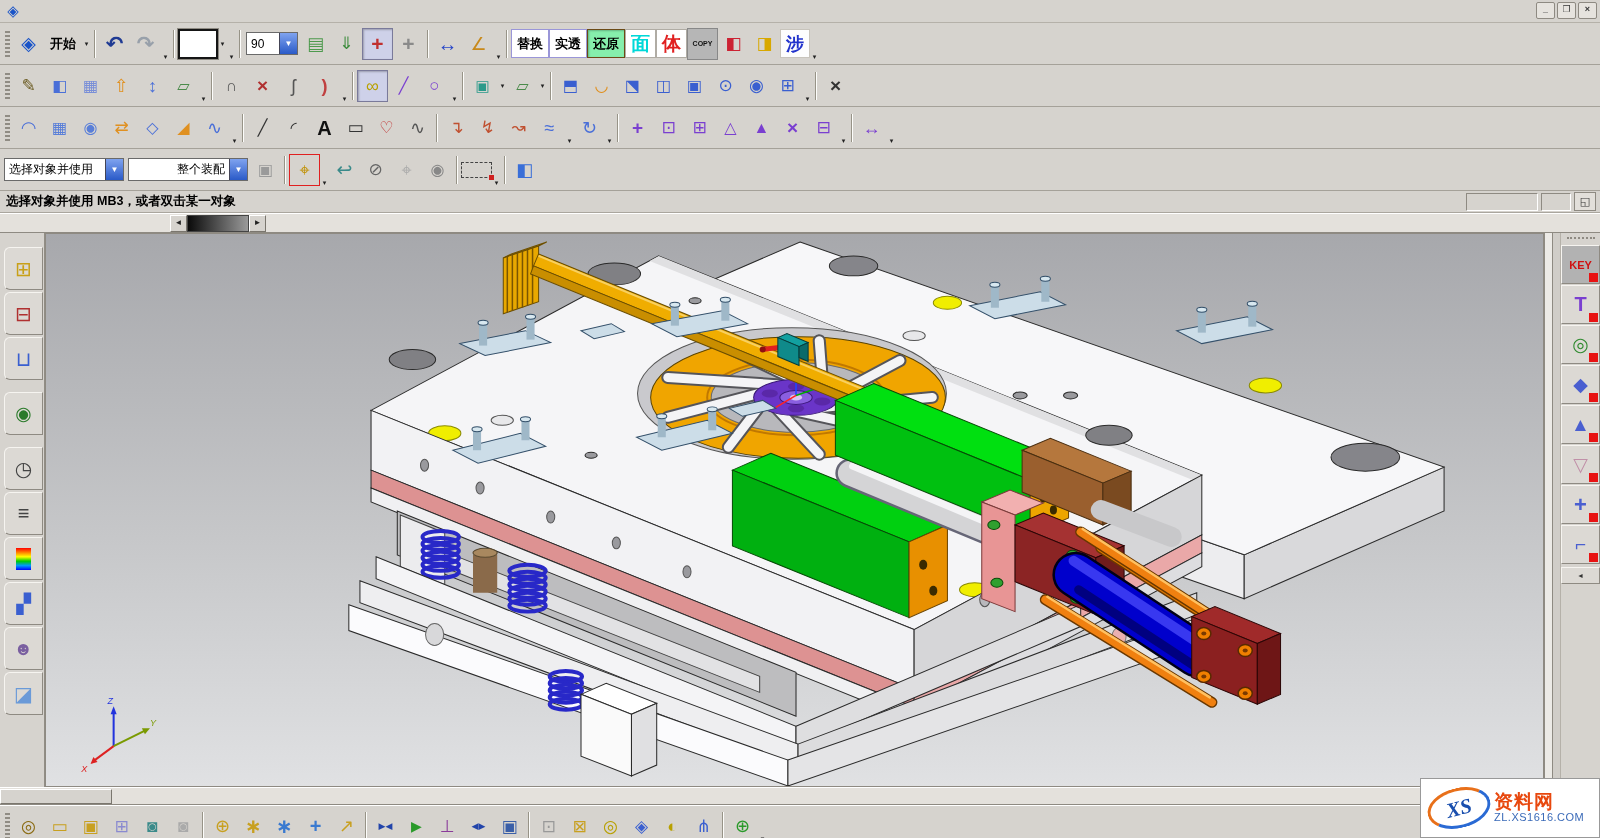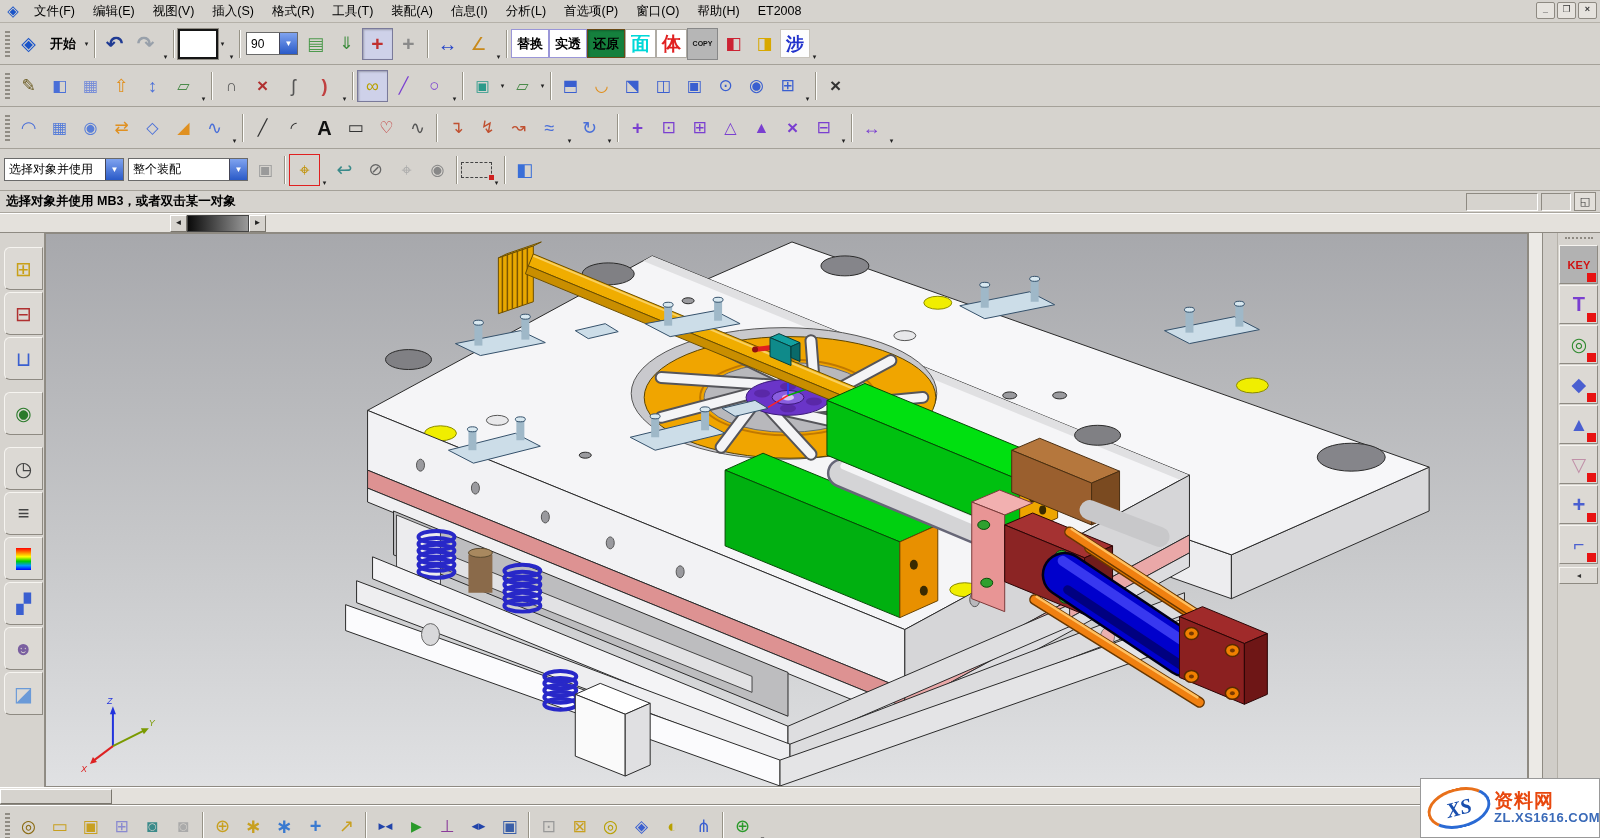--- a/index.html
+++ b/index.html
@@ -40,46 +40,45 @@
   .hthumb{position:absolute;top:1px;height:15px;border:1px solid #444;background:linear-gradient(90deg,#0a0a0a,#9a9a9a)}
   .bthumb{position:absolute;left:0;top:1px;width:110px;height:13px;background:#d6d3ce;border:1px solid;border-color:#fff #7a766e #7a766e #fff}
   
   .main{display:flex;height:554px}
   .leftbar{width:45px;background:#d6d3ce;border-right:1px solid #918d85;padding-top:12px;box-sizing:border-box}
   .lbtn{width:37px;height:41px;margin:2px 0 2px 4px;background:#dcd9d4;border:1px solid;border-color:#f6f4f0 #8e8a82 #8e8a82 #f6f4f0;border-radius:6px 0 0 6px;display:flex;align-items:center;justify-content:center}
   .lgap{display:block;height:8px}
   .rainbow .g{width:15px;height:22px;background:linear-gradient(180deg,#f00,#ff8000,#ff0,#0c0,#09f,#00f)}
   .viewport{flex:1;position:relative;background:linear-gradient(180deg,#a7a8ac 0%,#c6c7c9 55%,#e0e1e3 100%);border:1px solid #8e8a82;box-sizing:border-box}
   .viewport svg{position:absolute;left:0;top:0;width:100%;height:100%}
-  .rightpanel{width:72px;display:flex;background:#d0cdc8}
+  .rightpanel{width:56px;display:flex;background:#d0cdc8}
   .vscroll{width:14px;background:#eceae6;border-left:1px solid #8e8a82;border-right:1px solid #8e8a82}
   .rstrip{width:14px;background:#d0cdc8}
   .palette{width:44px;background:#d6d3ce;border-left:1px solid #b5b1a9}
   .pgrip{width:28px;height:4px;margin:4px auto 2px auto;border-top:2px dotted #8e8a82}
   .rbtn{width:37px;height:37px;margin:1px auto;position:relative;background:#dcd9d4;border:1px solid;border-color:#f6f4f0 #8e8a82 #8e8a82 #f6f4f0;display:flex;align-items:center;justify-content:center}
   .badge{position:absolute;right:1px;bottom:1px;width:9px;height:9px;background:#e81212}
   .keybtn{background:#b2b2b2}
   .keybtn .g{color:#d01010;font-weight:bold;font-size:11px}
   .collapsebtn{height:15px!important;width:37px;margin-top:3px}
   .collapsebtn .g{font-size:7px}
   
   .bottombar{height:40px;background:#d6d3ce;border-top:1px solid #fff;display:flex;align-items:center;padding-left:2px}
   .watermark{position:absolute;right:0;bottom:0;width:180px;height:60px;background:#fff;border:1px solid #999;box-sizing:border-box;display:flex;align-items:center;z-index:20}
   .wm-oval{width:58px;height:34px;border:3px solid;border-color:#e8701a #2a6ad4 #2a6ad4 #e8701a;border-radius:50%;transform:rotate(-14deg);display:flex;align-items:center;justify-content:center;margin:0 3px 0 6px;flex:none}
   .wm-xs{font-family:"Liberation Serif","DejaVu Serif",serif;font-style:italic;font-weight:bold;font-size:21px;color:#1a4fae}
   .wm-col{display:flex;flex-direction:column;line-height:1.05}
   .wm-name{color:#e8480e;font-weight:bold;font-size:19px;letter-spacing:1px}
-  .wm-url{color:#3a6ab8;font-size:13px;font-weight:bold;letter-spacing:.5px}
+  .wm-url{color:#3a6ab8;font-size:11px;font-weight:normal;letter-spacing:.5px}
 </style>
 </head>
 <body>
 
 <div class="menubar">
   <span class="appicon">◈</span>
-  <span><span class="mi">文件(F)</span><span class="mi">编辑(E)</span><span class="mi">视图(V)</span><span class="mi">插入(S)</span><span class="mi">格式(R)</span><span class="mi">工具(T)</span><span class="mi">装配(A)</span><span class="mi">信息(I)</span><span class="mi">分析(L)</span><span class="mi">首选项(P)</span><span class="mi">窗口(O)</span><span class="mi">帮助(H)</span><span class="mi">ET2008</span></span>
   <span class="winbtns">
       <span class="wbtn">_</span>
       <span class="wbtn">❐</span>
       <span class="wbtn">×</span>
     </span>
 </div>
 
 <div class="tb tb1">
     <span class="grip"></span>
     <span class="tbtn">
@@ -120,21 +119,21 @@
     <span class="tbtn">
       <span class="g" style="color: rgb(42, 72, 200); font-size: 20px;">↔</span>
     </span>
     <span class="tbtn">
       <span class="g" style="color: rgb(200, 137, 26); font-size: 18px;">∠</span>
     </span>
     <span class="dd ddv">▾</span>
     <span class="tsep"></span>
     <span class="tbtn txt" style="border-color: rgb(154, 150, 216);">替换</span>
     <span class="tbtn txt" style="border-color: rgb(154, 150, 216);">实透</span>
-    <span class="tbtn txt pressed" style="background: #15803d; border-color: rgb(107, 74, 22);">还原</span>
+    <span class="tbtn txt pressed" style="background: #86efac; border-color: rgb(107, 74, 22);">还原</span>
     <span class="tbtn txt" style="color: rgb(0, 216, 216); font-size: 19px; border-color: rgb(176, 172, 164);">面</span>
     <span class="tbtn txt" style="color: rgb(224, 32, 32); font-size: 19px; border-color: rgb(176, 172, 164);">体</span>
     <span class="tbtn copybtn">
       <span class="g">COPY</span>
     </span>
     <span class="tbtn">
       <span class="g" style="color: rgb(204, 34, 51); font-size: 17px;">◧</span>
     </span>
     <span class="tbtn">
       <span class="g" style="color: rgb(216, 168, 0); font-size: 17px;">◨</span>
@@ -317,21 +316,21 @@
       <span class="g" style="color: rgb(122, 63, 208); font-size: 18px;">↔</span>
     </span>
     <span class="dd ddv">▾</span>
   </div>
 <div class="tb tb4">
     <span class="combo">
       <span class="v" style="width: 92px;">选择对象并使用</span>
       <span class="b">▼</span>
     </span>
     <span class="combo">
-      <span class="v" style="width: 92px;">整个装配</span>
+      <span class="v" style="width: 92px; text-align: right;">整个装配</span>
       <span class="b">▼</span>
     </span>
     <span class="tbtn">
       <span class="g" style="color: rgb(154, 154, 154); font-size: 16px;">▣</span>
     </span>
     <span class="tsep"></span>
     <span class="tbtn redframe">
       <span class="g" style="color: rgb(192, 144, 0); font-size: 18px;">⌖</span>
     </span>
     <span class="dd ddv">▾</span>

